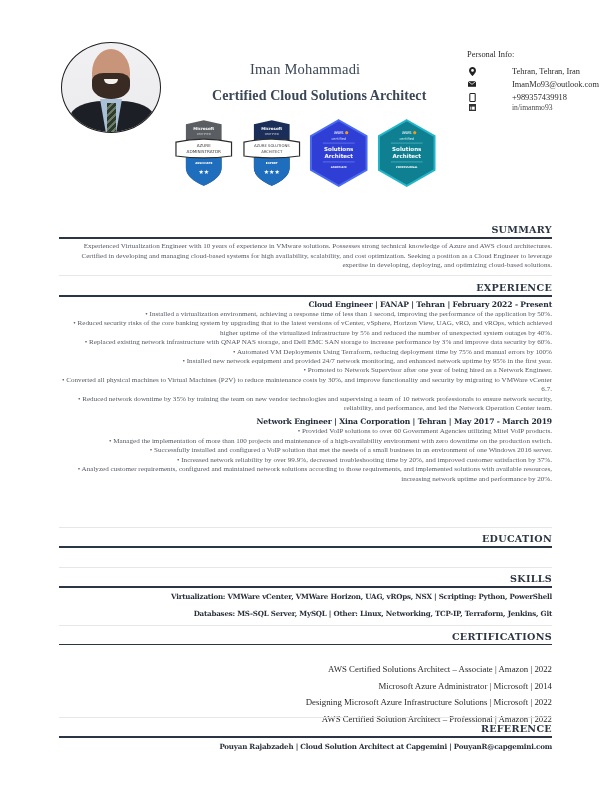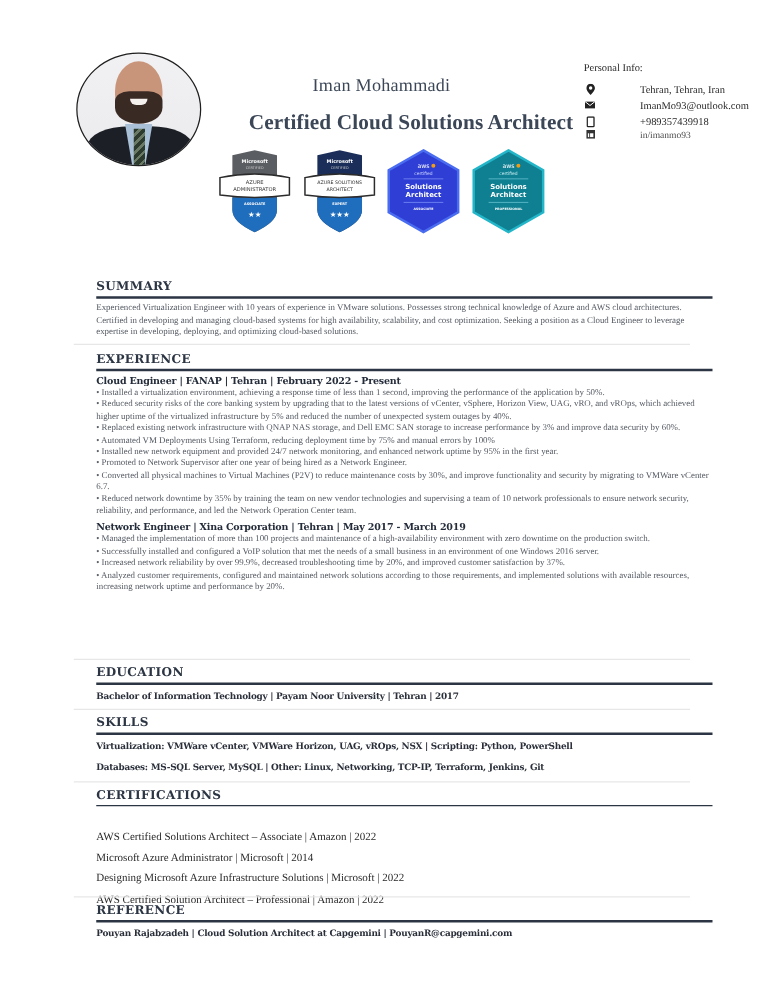--- a/index.html
+++ b/index.html
@@ -12,33 +12,33 @@
       background: linear-gradient(180deg, #f1f1f3 0%, #ebebee 100%);
     }
     .photo .head { position: absolute; left: 30px; top: 6px; width: 38px; height: 48px; border-radius: 50% 50% 45% 45%; background: #c9957a; }
     .photo .beard { position: absolute; left: 30px; top: 30px; width: 38px; height: 26px; border-radius: 30% 30% 50% 50%; background: #3a2a24; }
     .photo .mouth { position: absolute; left: 42px; top: 36px; width: 14px; height: 5px; border-radius: 0 0 7px 7px; background: #f4f0ee; }
     .photo .suit { position: absolute; left: 8px; top: 58px; width: 84px; height: 40px; border-radius: 40% 40% 0 0; background: #1c1f26; }
     .photo .shirt { position: absolute; left: 38px; top: 56px; width: 22px; height: 38px; background: #a9c0d6; clip-path: polygon(0 0, 100% 0, 70% 100%, 30% 100%); }
     .photo .tie { position: absolute; left: 45px; top: 60px; width: 9px; height: 34px; background: repeating-linear-gradient(135deg, #2d3b2f 0 3px, #6b7a65 3px 5px); }
 
     .name { position: absolute; left: 250px; top: 61px; font-size: 14.5px; color: #3b4657; letter-spacing: 0.2px; white-space: nowrap; }
-    .title { position: absolute; left: 199px; top: 88px; font-size: 17px; color: #3b4657; font-weight: bold; white-space: nowrap; letter-spacing: 0.1px; }
+    .title { position: absolute; left: 212px; top: 88px; font-size: 14px; color: #3b4657; font-weight: bold; white-space: nowrap; letter-spacing: 0.1px; }
 
     .personal { position: absolute; left: 467px; top: 50px; font-size: 8.4px; color: #2a2a2a; }
     .personal .hdr { margin-bottom: 4px; }
     .personal .row { display: flex; align-items: flex-end; height: 13px; gap: 32px; }
     .personal .row.small { height: 10px; font-size: 7.6px; color: #4a4a4a; }
     .personal .ic { width: 10px; height: 10px; margin-right: 3px; display: inline-flex; align-items: center; justify-content: center; }
 
     .badges { position: absolute; left: 172px; top: 117px; width: 266px; height: 72px; display: flex; gap: 4px; align-items: center; }
     .badge { position: relative; width: 64px; height: 70px; }
     .badge svg { width: 100%; height: 100%; display: block; }
 
-    .section { position: absolute; left: 77px; width: 493px; }
+    .section { position: absolute; left: 59px; width: 493px; text-align: right; }
     .sec-title { font-family: "DejaVu Serif", serif; font-weight: bold; font-size: 9.6px; color: #2c3543; letter-spacing: 0.3px; }
     .rule-thick { height: 2px; background: #2c3543; margin-top: 2px; }
     .rule-thin { height: 1px; background: #2c3543; margin-top: 2px; }
     .divider { position: absolute; left: 59px; width: 493px; height: 1px; background: #e7e7e7; }
 
     .para { font-size: 7.1px; line-height: 9.5px; color: #555a63; margin-top: 3px; }
     .job-h { font-family: "DejaVu Serif", serif; font-weight: bold; font-size: 7.6px; color: #242c3a; line-height: 10px; white-space: nowrap; letter-spacing: -0.15px; }
     .bullet { font-size: 7.1px; line-height: 9.4px; color: #555a63; }
 
     .edu-line, .skill-line, .ref-line { font-family: "DejaVu Serif", serif; font-weight: bold; font-size: 7.1px; color: #2a2f3a; white-space: nowrap; letter-spacing: -0.2px; }
@@ -178,32 +178,32 @@
 
   <div>
     <div class="bullet">• Installed new network equipment and provided 24/7 network monitoring, and enhanced network uptime by 95% in the first year.</div>
     <div class="bullet">• Promoted to Network Supervisor after one year of being hired as a Network Engineer.</div>
     <div class="bullet">• Converted all physical machines to Virtual Machines (P2V) to reduce maintenance costs by 30%, and improve functionality and security by migrating to VMWare vCenter 6.7.</div>
     <div class="bullet">• Reduced network downtime by 35% by training the team on new vendor technologies and supervising a team of 10 network professionals to ensure network security, reliability, and performance, and led the Network Operation Center team.</div>
   </div>
 
   <div style="margin-top:4px;">
     <div class="job-h">Network Engineer | Xina Corporation | Tehran | May 2017 - March 2019</div>
+    <div class="bullet">• Provided VoIP solutions to over 60 Government Agencies utilizing Mitel VoIP products.</div>
     <div class="bullet">• Managed the implementation of more than 100 projects and maintenance of a high-availability environment with zero downtime on the production switch.</div>
     <div class="bullet">• Successfully installed and configured a VoIP solution that met the needs of a small business in an environment of one Windows 2016 server.</div>
     <div class="bullet">• Increased network reliability by over 99.9%, decreased troubleshooting time by 20%, and improved customer satisfaction by 37%.</div>
     <div class="bullet">• Analyzed customer requirements, configured and maintained network solutions according to those requirements, and implemented solutions with available resources, increasing network uptime and performance by 20%.</div>
   </div>
 </div>
 <div class="divider" style="top:527px;"></div>
 
 <div class="section" style="top:533px;">
   <div class="sec-title">EDUCATION</div>
   <div class="rule-thick"></div>
-  <div class="edu-line" style="margin-top:4px;">Bachelor of Information Technology | Payam Noor University | Tehran | 2017</div>
 </div>
 <div class="divider" style="top:567px;"></div>
 
 <div class="section" style="top:573px;">
   <div class="sec-title">SKILLS</div>
   <div class="rule-thick"></div>
   <div class="skill-line" style="margin-top:4px;">Virtualization: VMWare vCenter, VMWare Horizon, UAG, vROps, NSX | Scripting: Python, PowerShell</div>
   <div class="skill-line" style="margin-top:8px;">Databases: MS-SQL Server, MySQL | Other: Linux, Networking, TCP-IP, Terraform, Jenkins, Git</div>
 </div>
 <div class="divider" style="top:625px;"></div>

